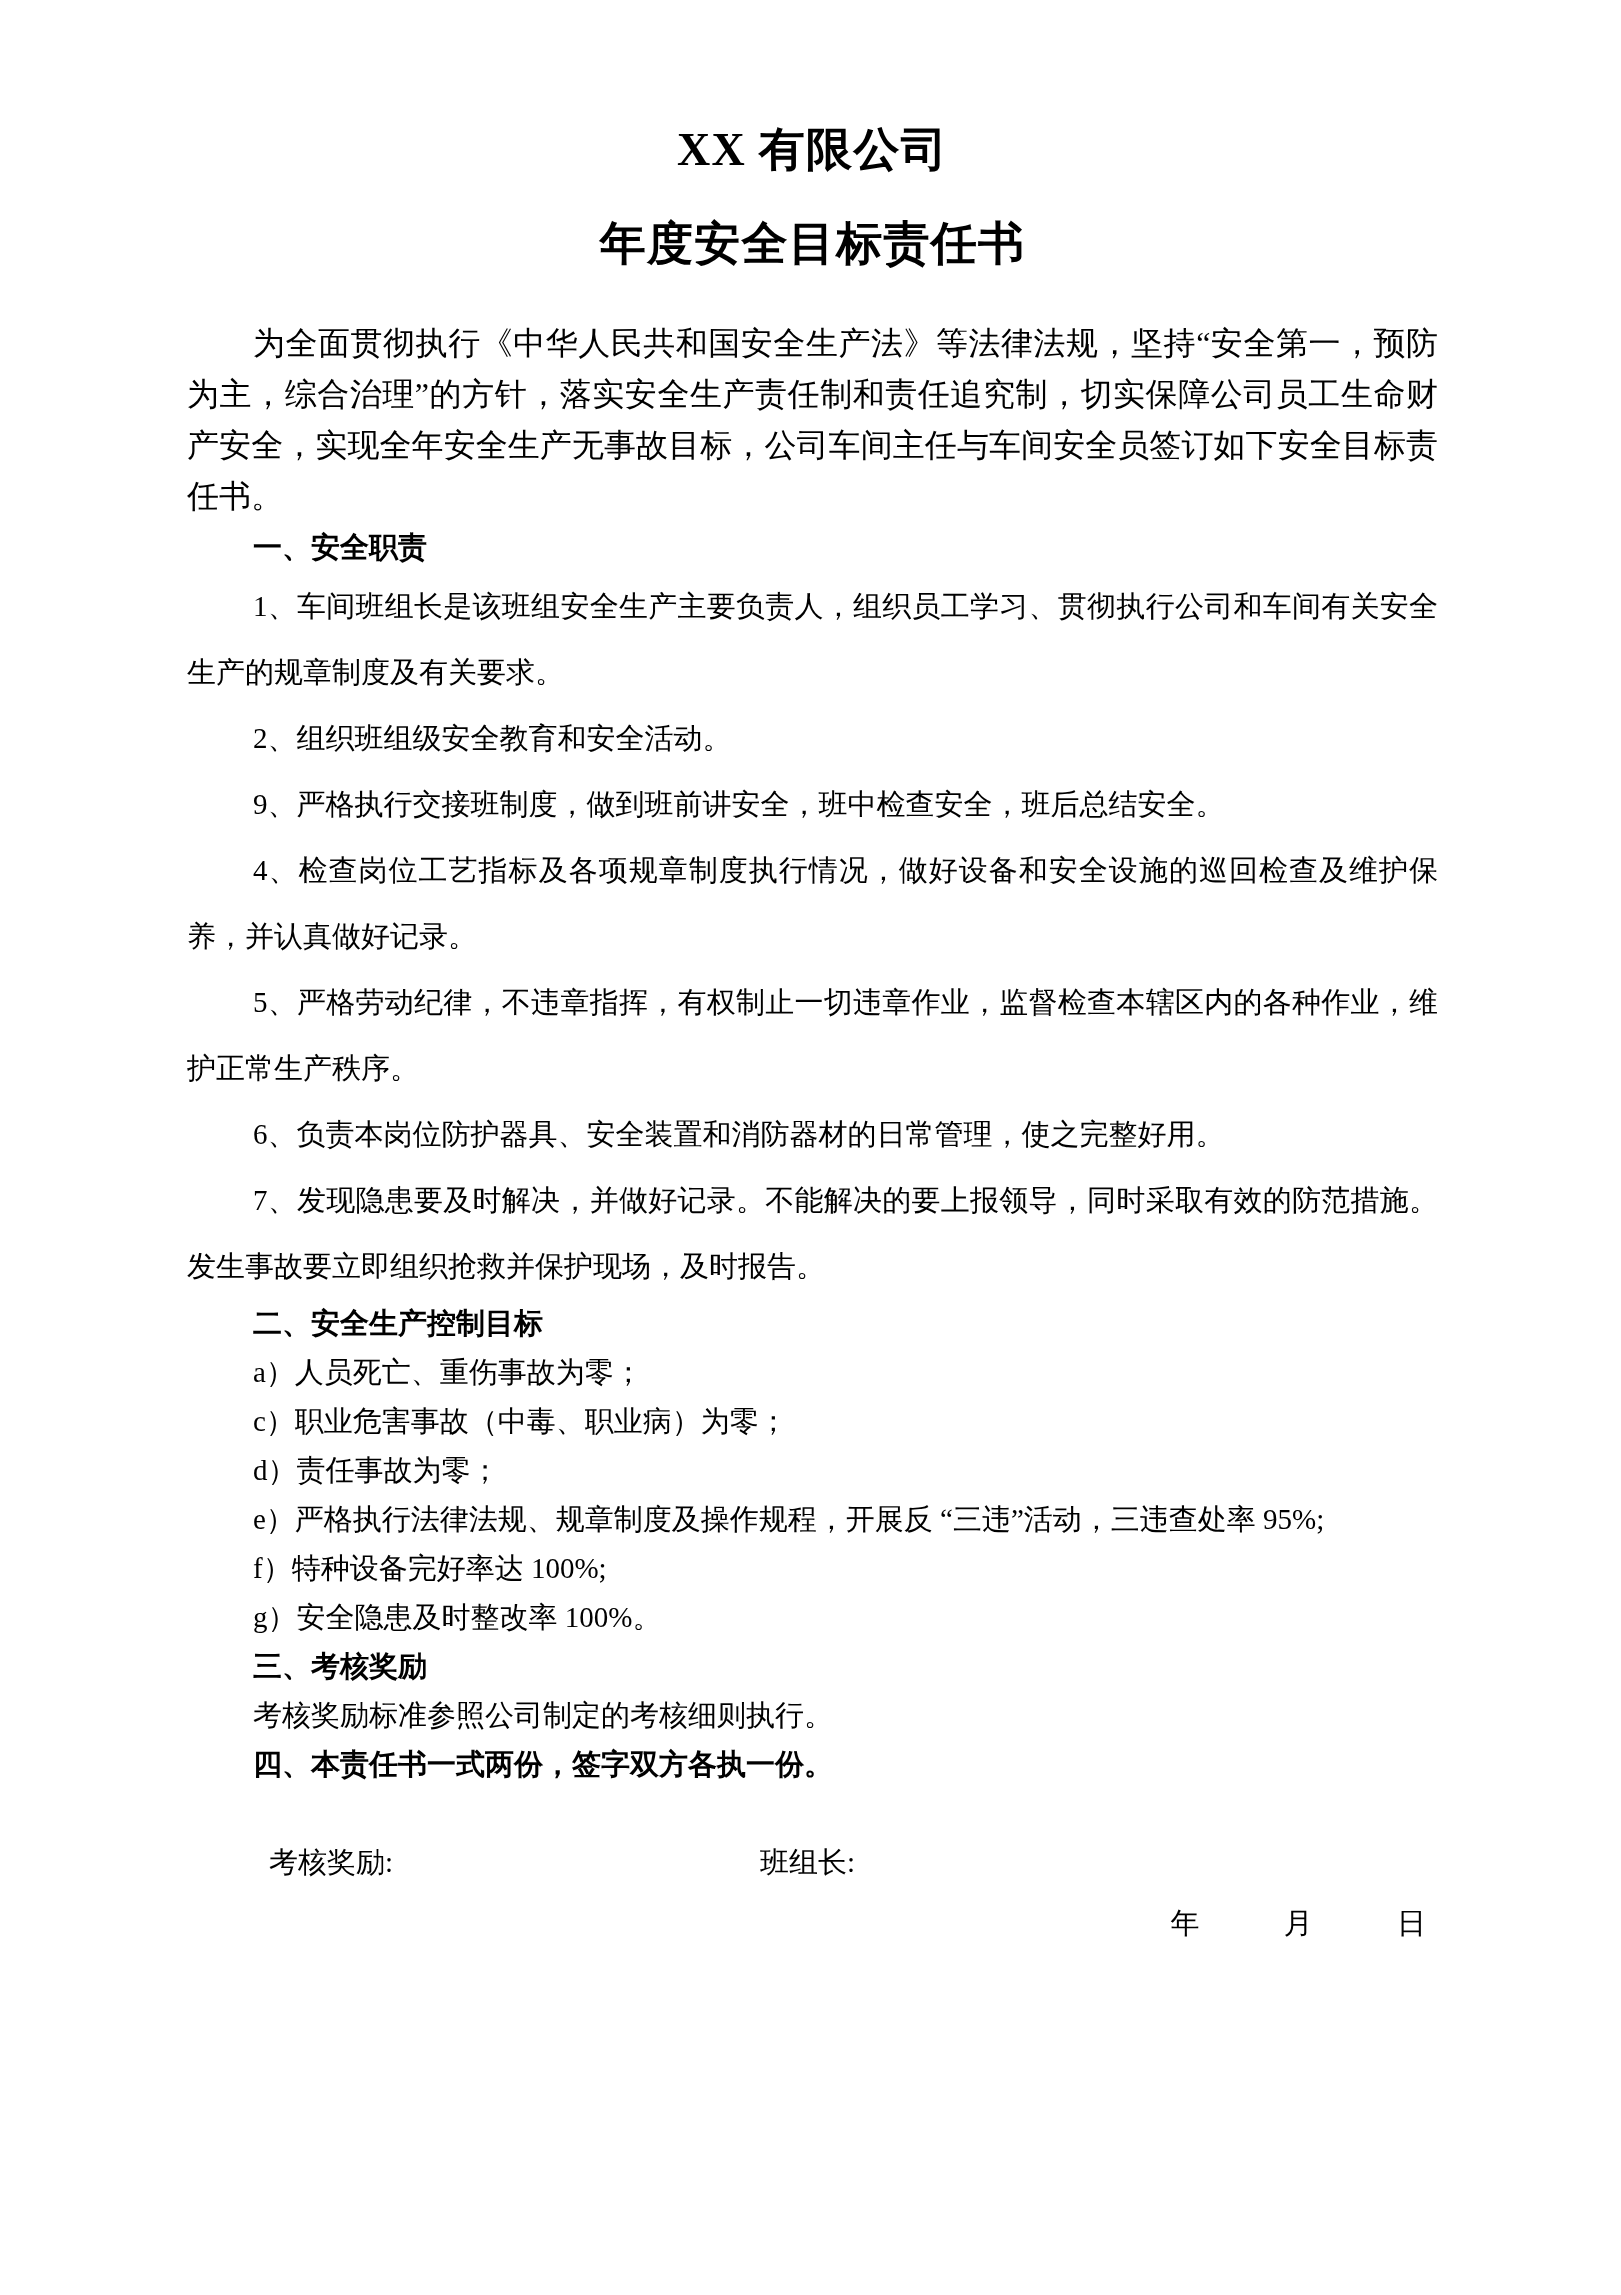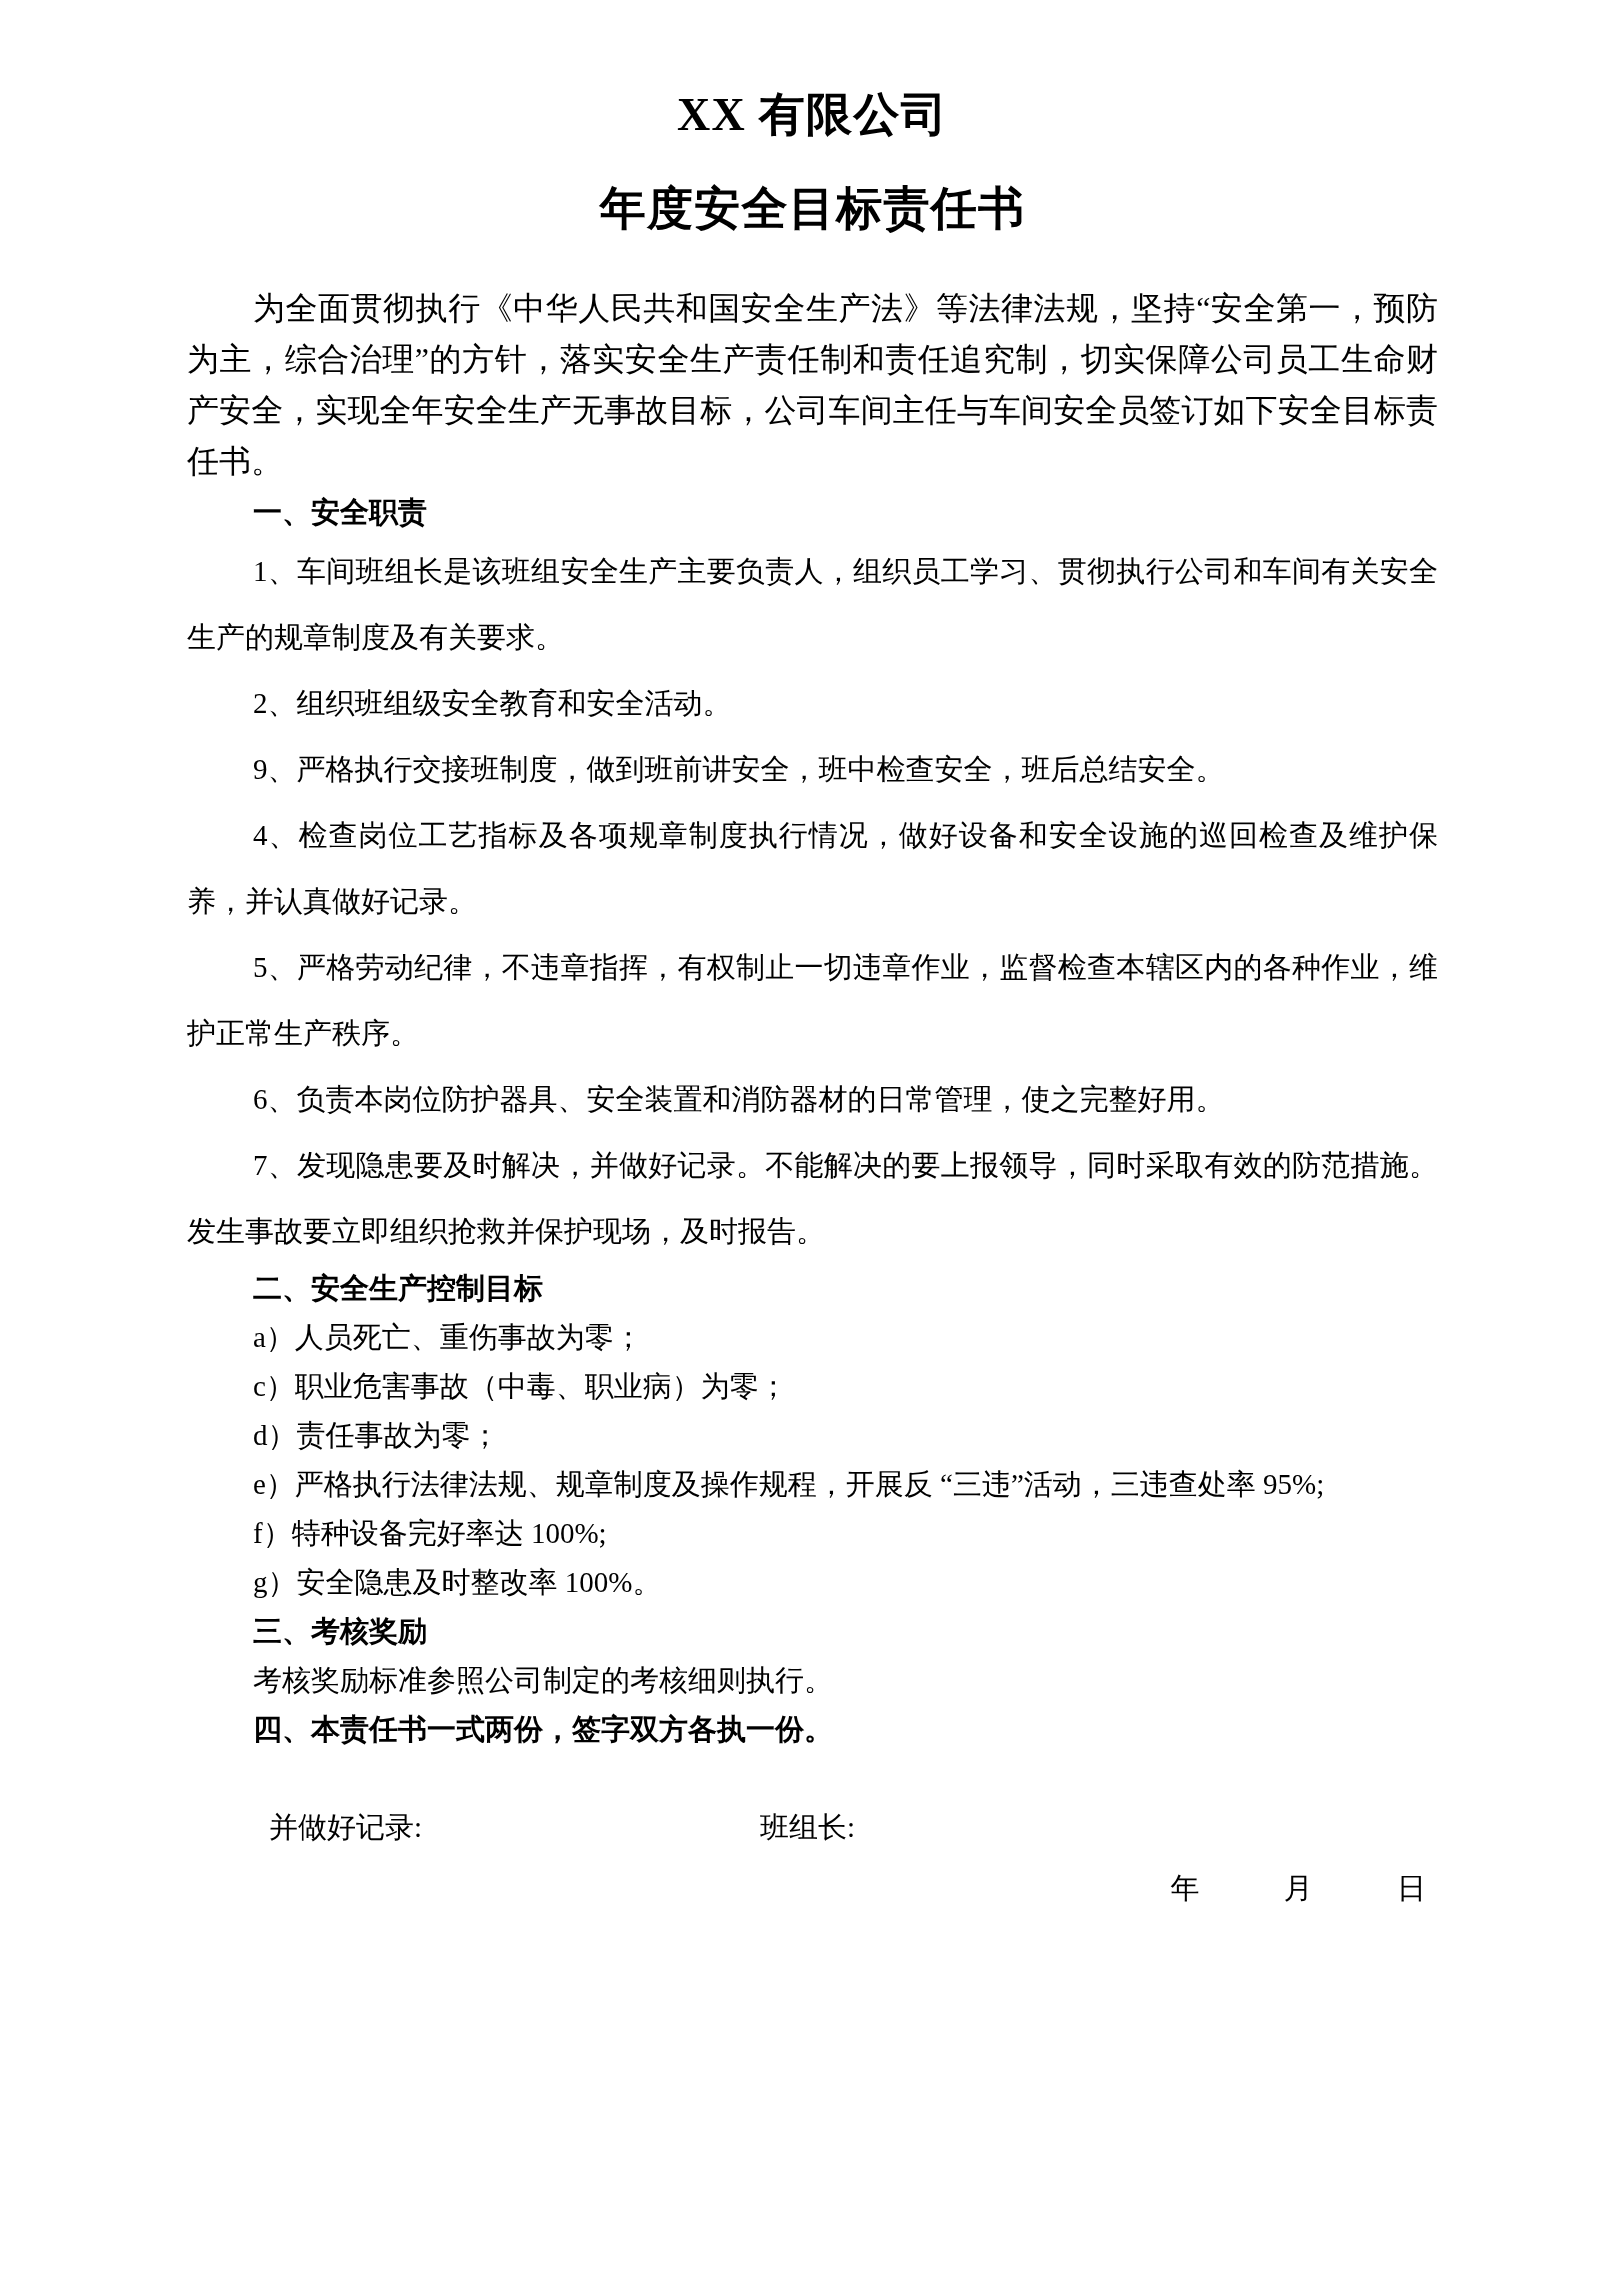--- a/index.html
+++ b/index.html
@@ -4,21 +4,21 @@
 <style>
   html, body { margin: 0; padding: 0; background: #ffffff; }
   .page {
     position: relative;
     width: 1621px;
     height: 2295px;
     background: #ffffff;
     color: #000000;
     font-family: "Liberation Serif", "DejaVu Serif", serif;
     box-sizing: border-box;
-    padding: 79px 183px 0 187px;
+    padding: 114px 183px 0 187px;
     overflow: hidden;
   }
   .title {
     font-size: 46px;
     font-weight: bold;
     text-align: center;
     margin: 0;
     line-height: 72px;
     letter-spacing: 1.3px;
   }
@@ -98,21 +98,21 @@
   <p class="s2-line">e）严格执行法律法规、规章制度及操作规程，开展反 “三违”活动，三违查处率 95%;</p>
   <p class="s2-line">f）特种设备完好率达 100%;</p>
   <p class="s2-line">g）安全隐患及时整改率 100%。</p>
 
   <p class="s2-line s2-heading">三、考核奖励</p>
   <p class="s2-line">考核奖励标准参照公司制定的考核细则执行。</p>
 
   <p class="s2-line s2-heading">四、本责任书一式两份，签字双方各执一份。</p>
 
   <div class="sig-row">
-    <span class="sig-left">并做好记录:</span>
+    <span class="sig-left">考核奖励:</span>
     <span class="sig-right">班组长:</span>
   </div>
 
   <p class="date-row">
     <span class="date-part">年</span>
     <span class="date-part">月</span>
     <span class="date-part">日</span>
   </p>
 
 </div>

